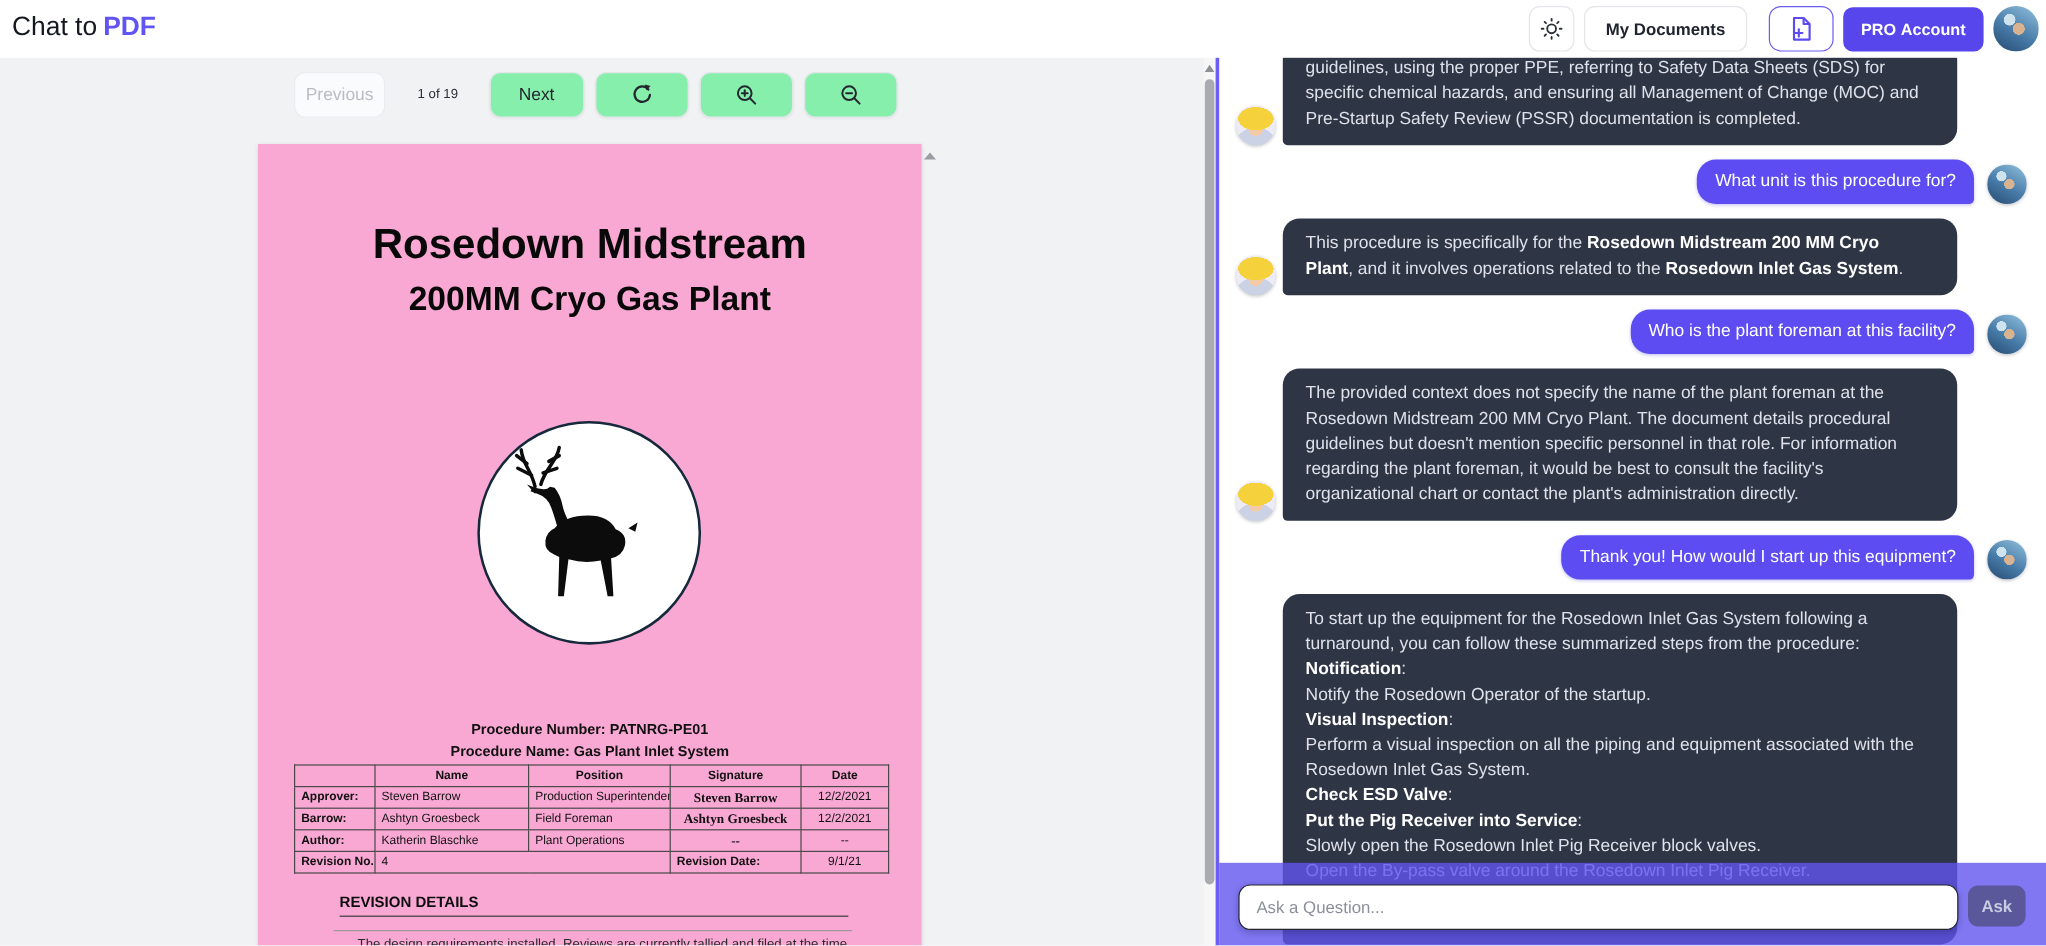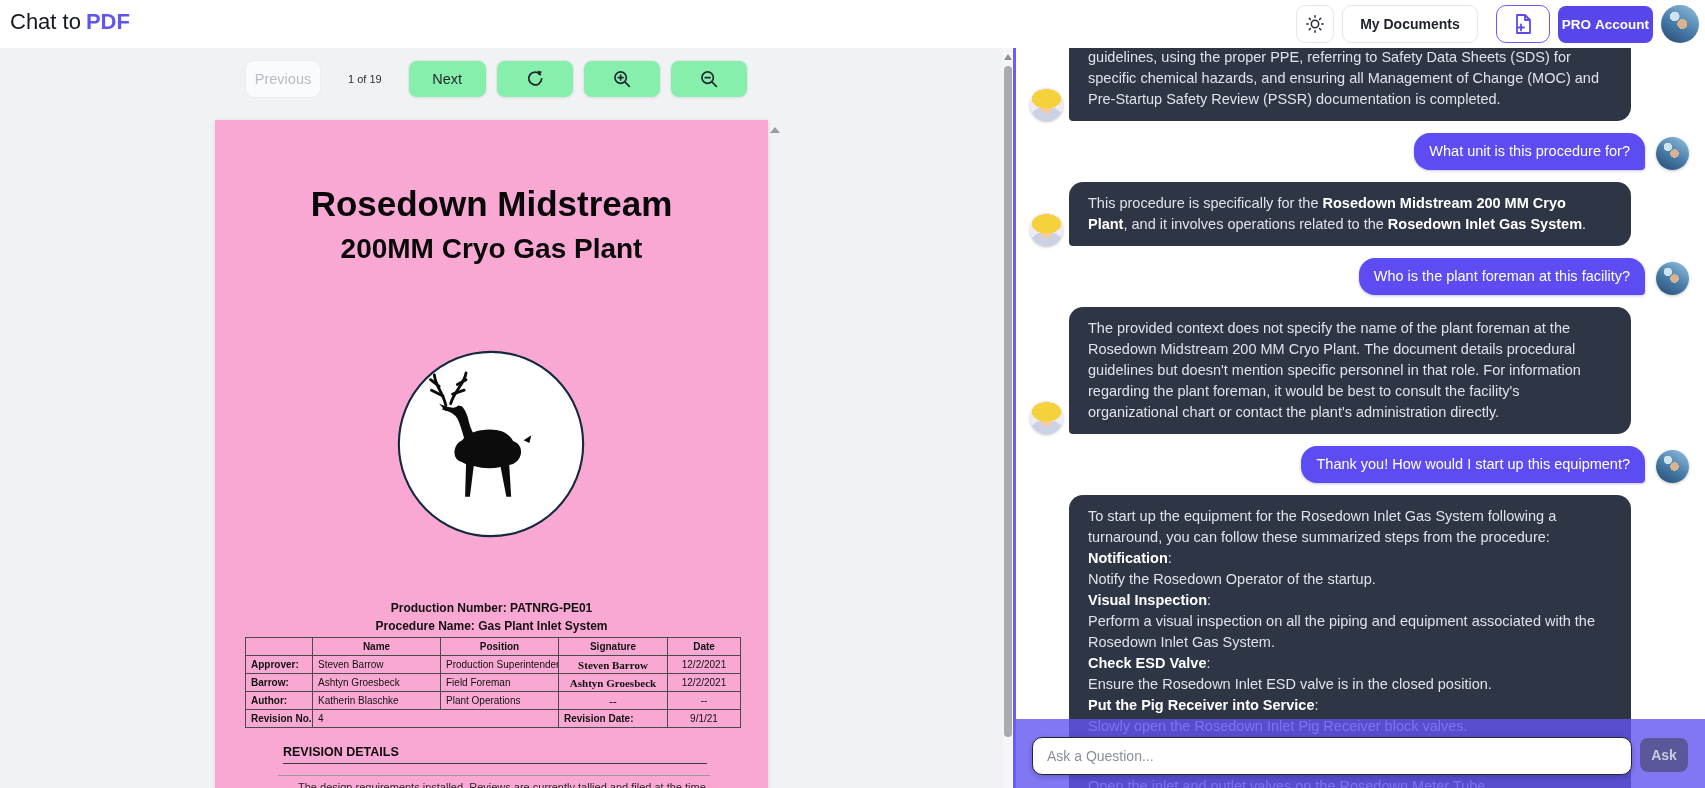--- a/index.html
+++ b/index.html
@@ -10,21 +10,21 @@
   
   .header { position:absolute; left:0; top:0; width:1705px; height:48px; background:#fff; z-index:30; }
   .logo { position:absolute; left:10px; top:9px; font-size:22px; font-weight:500; color:#16181f; }
   .logo .accent { color:#6055f2; margin-left:5px; font-weight:600; }
   .header-right { position:absolute; right:6px; top:5px; display:flex; align-items:center; gap:8px; }
   .hbtn { display:flex; align-items:center; justify-content:center; background:#fff;
           border:1px solid #e4e6ea; border-radius:9px; height:38px; cursor:pointer; }
   .theme-btn { width:38px; }
   .mydocs-btn { padding:0 17px; font-size:14px; font-weight:700; color:#20242e; }
   .newdoc-btn { width:54px; margin-left:10px; border:1.6px solid #6a5cf3; border-radius:10px; }
-  .pro-btn { display:flex; align-items:center; gap:4px; padding:0 4px; height:37px;
+  .pro-btn { display:flex; align-items:center; gap:4px; padding:0 15px; height:37px;
              background:#5646ec; border:none; border-radius:8px; color:#fff; font-size:13.5px; cursor:pointer; }
   .pro-btn .b { font-weight:800; } .pro-btn .r { font-weight:600; }
   .avatar-sm { width:38px; height:38px; border-radius:50%; }
   .photo-avatar { background:
       radial-gradient(circle at 36% 30%, #cfe3ef 0 13%, rgba(0,0,0,0) 14%),
       radial-gradient(circle at 56% 50%, #d9b28f 0 17%, rgba(0,0,0,0) 18%),
       linear-gradient(210deg, #93c2de 0%, #477ba8 55%, #25496f 100%); }
 
   
   .pdf-pane { position:absolute; left:0; top:48px; width:1013px; height:740px; background:#f1f2f4; overflow:hidden; }
@@ -215,21 +215,21 @@
           <path d="M53 60 C50 46 42 40 41 28"></path>
           <path d="M50 50 L38 44"></path>
           <path d="M46 40 L37 33"></path>
           <path d="M58 58 C62 44 72 38 74 26"></path>
           <path d="M60 48 L72 44"></path>
           <path d="M65 38 L74 33"></path>
         </g>
       </svg>
     </div>
 
-    <div class="proc-line proc-num">Production Number: PATNRG-PE01</div>
+    <div class="proc-line proc-num">Procedure Number: PATNRG-PE01</div>
     <div class="proc-line proc-name">Procedure Name: Gas Plant Inlet System</div>
 
     <table class="approval-table">
       <colgroup>
           <col style="width:67px">
           <col style="width:128px">
           <col style="width:118px">
           <col style="width:109px">
           <col style="width:73px">
         </colgroup>
@@ -333,21 +333,20 @@
         <span class="avatar worker-avatar"></span>
         <div class="bubble assistant">
           <div class="line">To start up the equipment for the Rosedown Inlet Gas System following a</div>
           <div class="line">turnaround, you can follow these summarized steps from the procedure:</div>
           <div class="line"><strong>Notification</strong>:</div>
           <div class="line">Notify the Rosedown Operator of the startup.</div>
           <div class="line"><strong>Visual Inspection</strong>:</div>
           <div class="line">Perform a visual inspection on all the piping and equipment associated with the</div>
           <div class="line">Rosedown Inlet Gas System.</div>
           <div class="line"><strong>Check ESD Valve</strong>:</div>
-          <div class="line">Ensure the Rosedown Inlet ESD valve is in the closed position.</div>
           <div class="line"><strong>Put the Pig Receiver into Service</strong>:</div>
           <div class="line">Slowly open the Rosedown Inlet Pig Receiver block valves.</div>
           <div class="line">Open the By-pass valve around the Rosedown Inlet Pig Receiver.</div>
           <div class="line">Open the inlet and outlet valves on the Rosedown Meter Tube.</div>
         </div>
       </div>
     </div>
 
   <div class="ask-band">
     <input class="ask-input" type="text" placeholder="Ask a Question..." style="">

